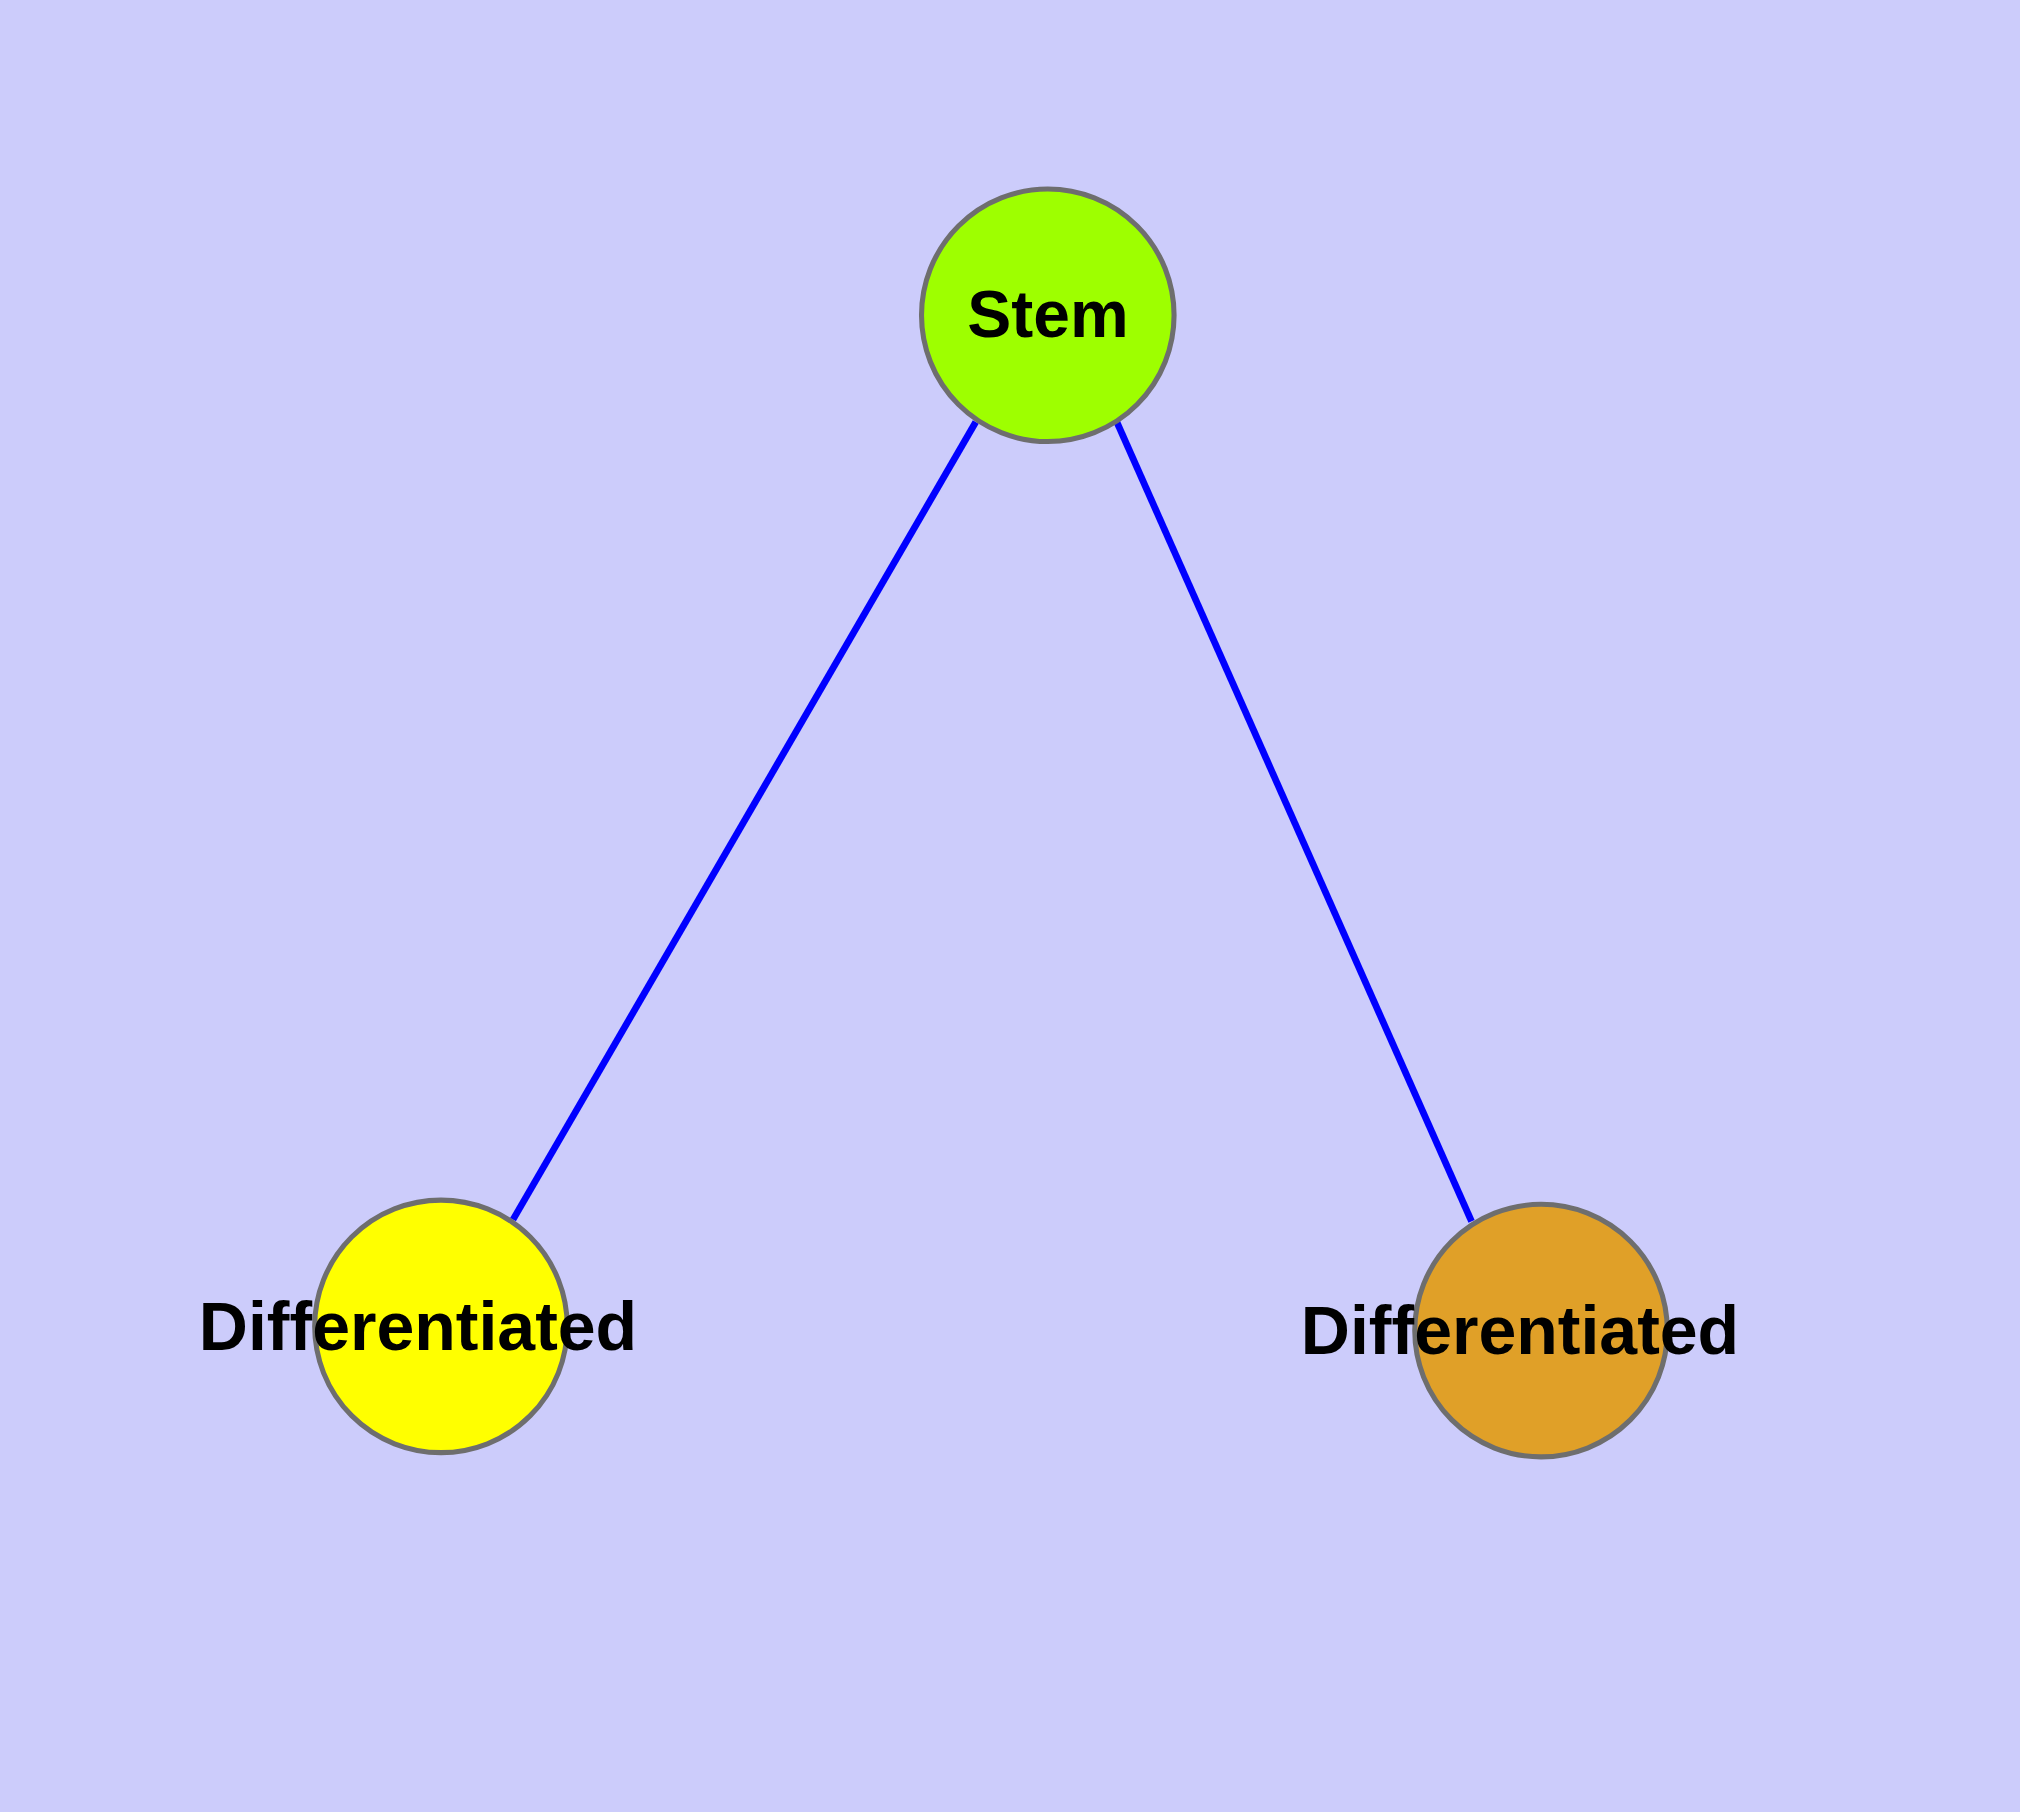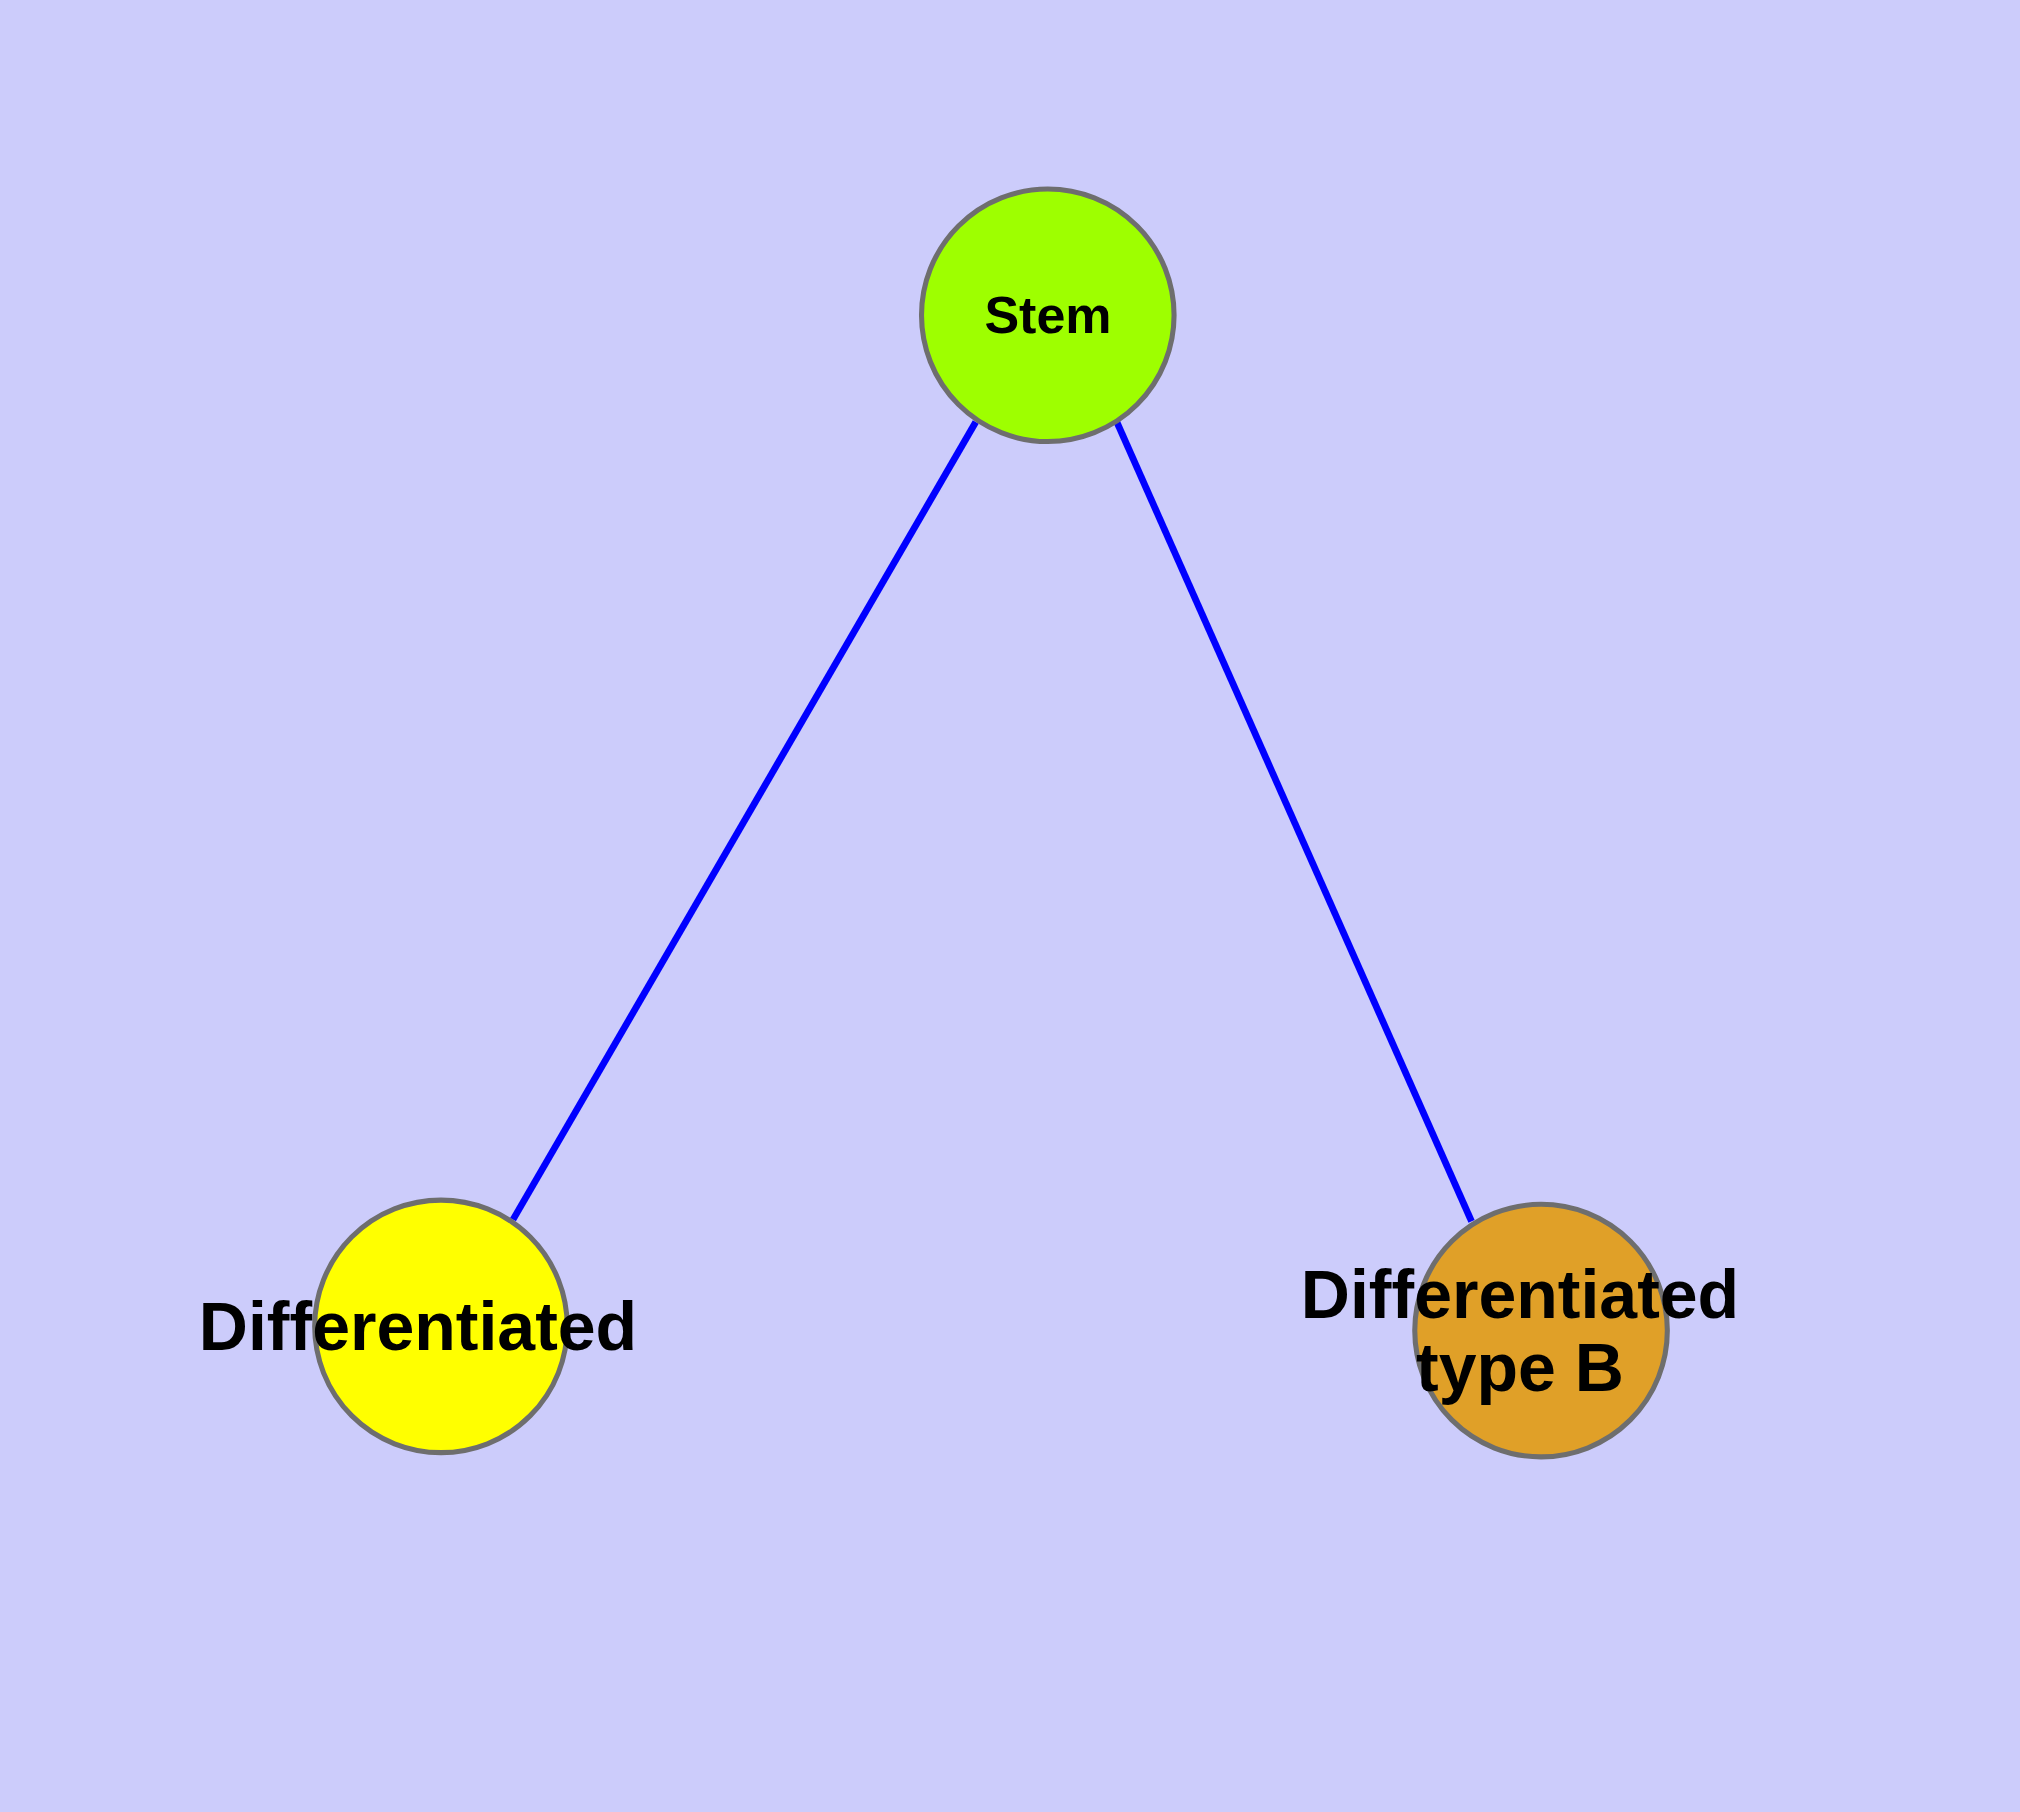--- a/index.html
+++ b/index.html
@@ -27,21 +27,21 @@
     position: absolute;
     text-align: center;
     font-weight: bold;
     color: #000000;
     white-space: nowrap;
     line-height: 1.08;
     pointer-events: none;
     -webkit-font-smoothing: antialiased;
   }
   #label-stem {
-    font-size: 52px;
+    font-size: 66px;
     left: 1048px;
     top: 315px;
     transform: translate(-50%, -50%);
   }
   #label-type-a {
     font-size: 68px;
     left: 418px;
     top: 1327px;
     transform: translate(-50%, -50%);
   }
@@ -75,17 +75,16 @@
   <div class="node-label" id="label-stem">
     <span class="label-line">Stem</span>
   </div>
 
   <div class="node-label" id="label-type-a">
     <span class="label-line">Differentiated</span>
   </div>
 
   <div class="node-label" id="label-type-b">
     <span class="label-line">Differentiated</span>
-    <span class="label-line">type B</span>
   </div>
 
 </div>
 
 
 </body></html>

